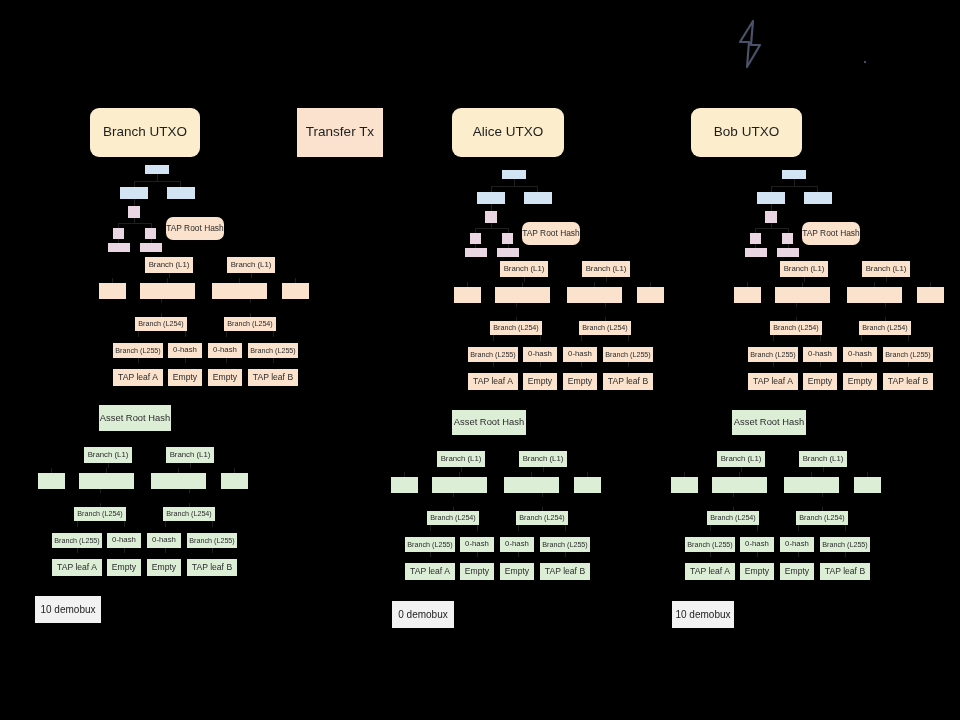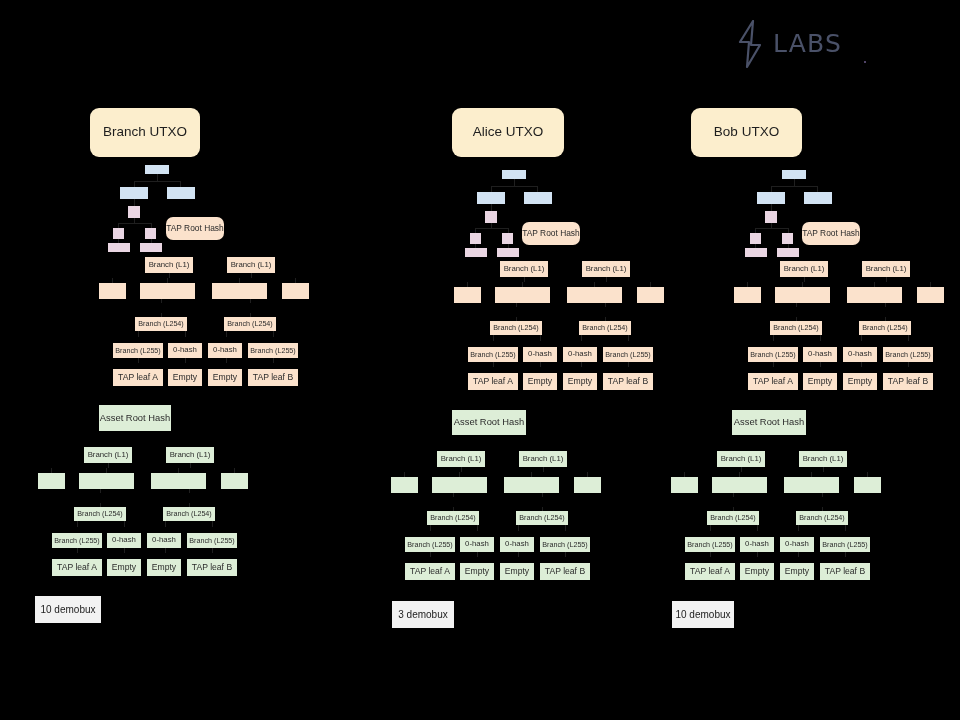--- a/index.html
+++ b/index.html
@@ -46,25 +46,25 @@
 </style>
 </head>
 <body>
 
 <div id="stage">
     <div class="logo">
       <svg class="bolt" viewBox="0 0 26 48">
         <path d="M16 1 L3 22 L12 22 L10 47 L23 25 L14 25 Z" fill="none" stroke="#4a5168" stroke-width="2.2" stroke-linejoin="round"></path>
       </svg>
       <div class="wordmark">
-        <span>LABS</span>
       </div>
     </div>
     <div class="dot" style="position: absolute; left: 864px; top: 61px; width: 2px; height: 2px; background: rgb(107, 91, 138); border-radius: 50%;"></div>
     <div class="node hdr cream" style="left: 90px; top: 108px; width: 110px; height: 49px;">Branch UTXO</div>
+    <div class="node hdr sq" style="left: 297px; top: 108px; width: 86px; height: 49px;">Transfer Tx</div>
     <div class="node hdr cream" style="left: 452px; top: 108px; width: 112px; height: 49px;">Alice UTXO</div>
     <div class="node hdr cream" style="left: 691px; top: 108px; width: 111px; height: 49px;">Bob UTXO</div>
     <div class="node blue" style="left: 145px; top: 165px; width: 24px; height: 9px;"></div>
     <div class="ln lnv" style="left: 157px; top: 174px; height: 7px;"></div>
     <div class="ln lnh" style="left: 134px; top: 181px; width: 46px;"></div>
     <div class="ln lnv" style="left: 134px; top: 181px; height: 6px;"></div>
     <div class="ln lnv" style="left: 180px; top: 181px; height: 6px;"></div>
     <div class="node blue" style="left: 120px; top: 187px; width: 28px; height: 12px;"></div>
     <div class="node blue" style="left: 167px; top: 187px; width: 28px; height: 12px;"></div>
     <div class="ln lnv" style="left: 134px; top: 199px; height: 7px;"></div>
@@ -232,21 +232,21 @@
     <div class="ln lnv" style="left: 453px; top: 507px; height: 4px;"></div>
     <div class="ln lnv" style="left: 542px; top: 507px; height: 4px;"></div>
     <div class="ln lnv" style="left: 430px; top: 525px; height: 6px;"></div>
     <div class="ln lnv" style="left: 477px; top: 525px; height: 6px;"></div>
     <div class="ln lnv" style="left: 518px; top: 525px; height: 6px;"></div>
     <div class="ln lnv" style="left: 565px; top: 525px; height: 6px;"></div>
     <div class="ln lnv" style="left: 430px; top: 552px; height: 5px;"></div>
     <div class="ln lnv" style="left: 477px; top: 552px; height: 5px;"></div>
     <div class="ln lnv" style="left: 518px; top: 552px; height: 5px;"></div>
     <div class="ln lnv" style="left: 565px; top: 552px; height: 5px;"></div>
-    <div class="node white" style="left: 392px; top: 601px; width: 62px; height: 27px;">3 demobux</div>
+    <div class="node white" style="left: 392px; top: 601px; width: 62px; height: 27px;">0 demobux</div>
     <div class="node blue" style="left: 782px; top: 170px; width: 24px; height: 9px;"></div>
     <div class="ln lnv" style="left: 794px; top: 179px; height: 7px;"></div>
     <div class="ln lnh" style="left: 771px; top: 186px; width: 46px;"></div>
     <div class="ln lnv" style="left: 771px; top: 186px; height: 6px;"></div>
     <div class="ln lnv" style="left: 817px; top: 186px; height: 6px;"></div>
     <div class="node blue" style="left: 757px; top: 192px; width: 28px; height: 12px;"></div>
     <div class="node blue" style="left: 804px; top: 192px; width: 28px; height: 12px;"></div>
     <div class="ln lnv" style="left: 771px; top: 204px; height: 7px;"></div>
     <div class="node pink" style="left: 765px; top: 211px; width: 12px; height: 12px;"></div>
     <div class="ln lnv" style="left: 771px; top: 223px; height: 5px;"></div>

